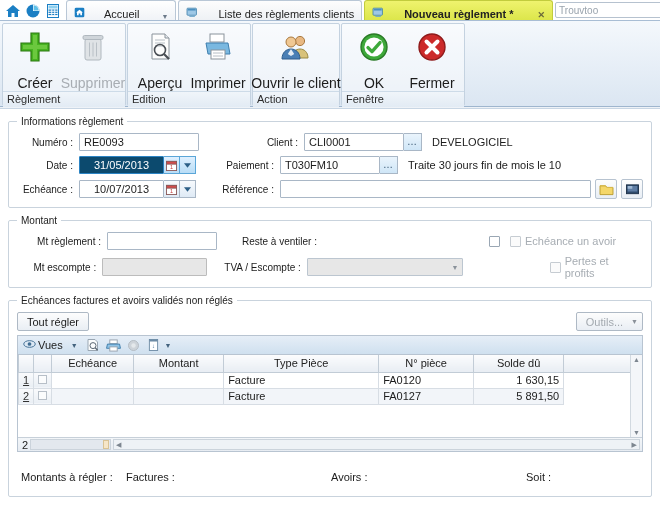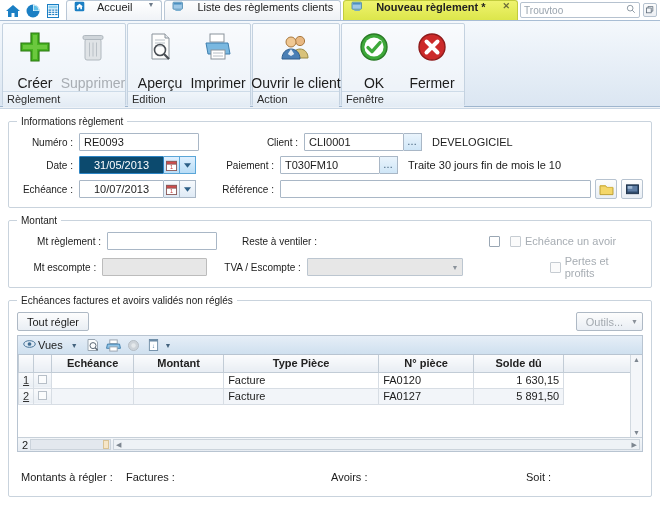--- a/index.html
+++ b/index.html
@@ -16,21 +16,21 @@
   
   .tabbar {
     height:21px; background:#ffffff;
     display:flex; align-items:flex-end;
     border-bottom:1px solid #a8bdd4;
     position:relative;
   }
   .quick-icons { display:flex; align-items:center; gap:4px; padding:0 5px 1px 5px; }
   .qi { width:16px; height:16px; display:block; }
   .tab {
-    display:flex; align-items:flex-start; gap:12px;
+    display:flex; align-items:flex-end; gap:19px;
     height:20px; padding:0 7px;
     border:1px solid #b9c7d6; border-bottom:none;
     border-radius:3px 3px 0 0;
     background:linear-gradient(#fdfdfd,#eef1f5);
     margin-right:2px; white-space:nowrap;
     font-size:11px; color:#222;
   }
   .tab.home { background:linear-gradient(#ffffff,#f0f3f7); }
   .tab.active {
     background:linear-gradient(#eff36e,#dce64b);
@@ -162,21 +162,21 @@
     height:19px; background:linear-gradient(#e6eef7,#cfe0ef);
     display:flex; align-items:center; padding:0 3px; gap:2px;
     border-bottom:1px solid #b8c4d1;
   }
   .gt { display:flex; align-items:center; gap:2px; padding:0 2px; height:16px; }
   .gt .caret { font-size:7px; color:#44637e; }
   table.grid { width:100%; border-collapse:collapse; font-size:11px; }
   table.grid th {
     background:linear-gradient(#fbfcfd,#e8edf3);
     border:1px solid #c2ccd6; border-top:none;
-    height:17px; font-weight:bold; color:#222;
+    height:17px; font-weight:normal; color:#222;
   }
   table.grid td {
     border:1px solid #d7dde4; height:16px; padding:0 4px;
     background:#fff;
   }
   table.grid tr.alt td { background:#f2f5f9; }
   td.rownum {
     width:14px; text-align:center; background:linear-gradient(#fafbfd,#e9eef4) !important;
     border-right:1px solid #c2ccd6; text-decoration:underline; color:#333;
     padding:0;

